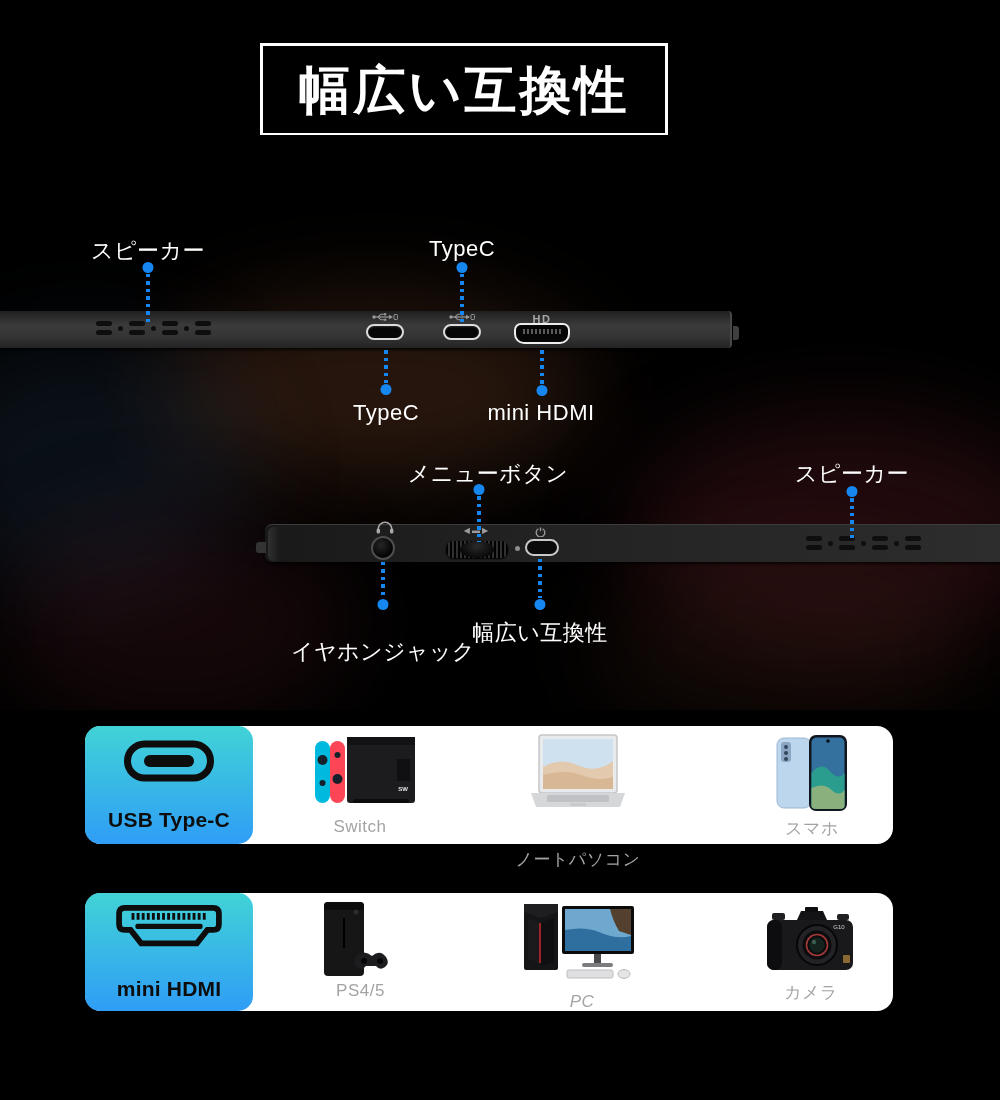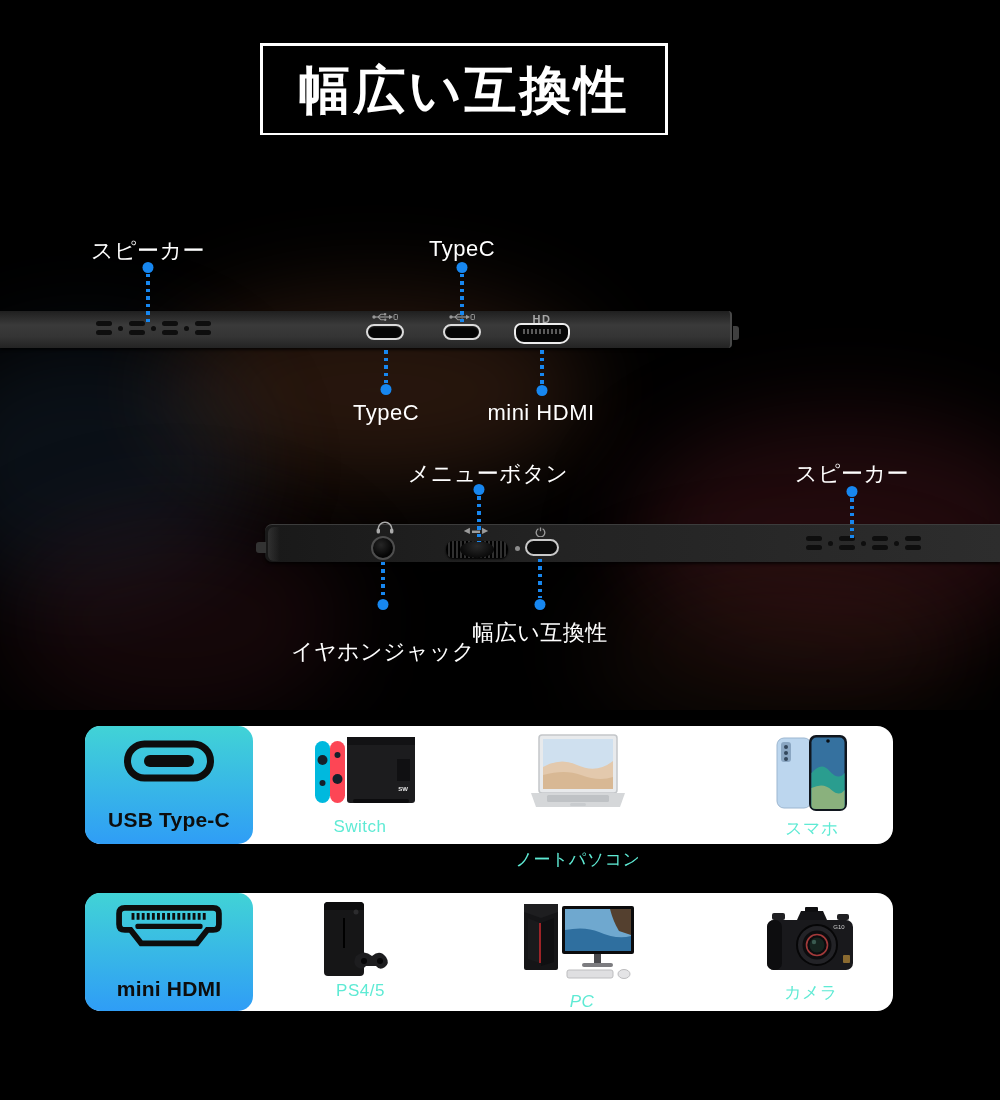--- a/index.html
+++ b/index.html
@@ -125,21 +125,21 @@
     left:85px;width:168px;height:118px;border-radius:15px;z-index:3;
     background:linear-gradient(180deg,var(--badge-top) 0%,var(--badge-bottom) 100%);
     display:flex;flex-direction:column;align-items:center;justify-content:center;gap:25px;
   }
   .badge-1{top:726px;}
   .badge-2{top:893px;}
   .badge-label{color:#0d0d0d;font-size:21px;font-weight:bold;letter-spacing:.2px;white-space:nowrap;}
   .device{position:absolute;z-index:3;transform:translateX(-50%);}
   .device-label{
     position:absolute;z-index:3;transform:translateX(-50%);
-    color:#5eead4;font-size:17px;letter-spacing:.5px;white-space:nowrap;
+    color:#a3a3a3;font-size:17px;letter-spacing:.5px;white-space:nowrap;
   }
 </style>
 </head>
 <body>
 
 <div class="abs title-box">
   <div class="title-border"></div>
   <div class="title-text">幅広い互換性</div>
 </div>
 

